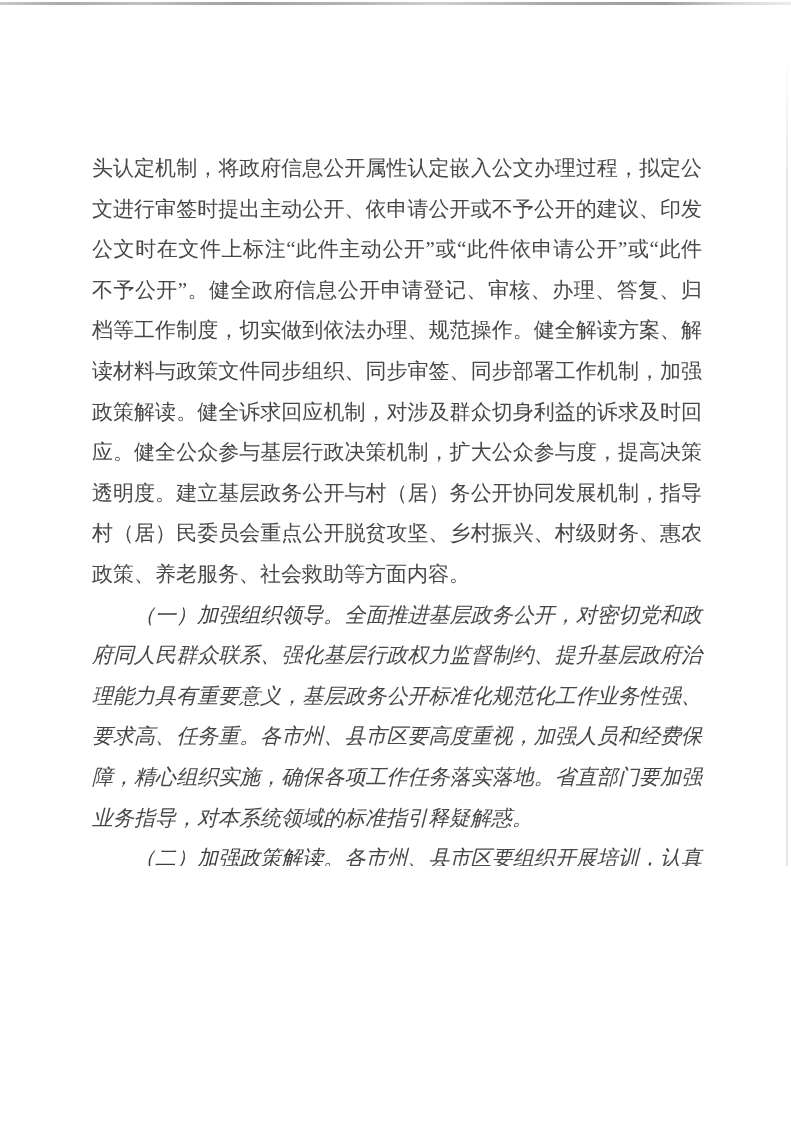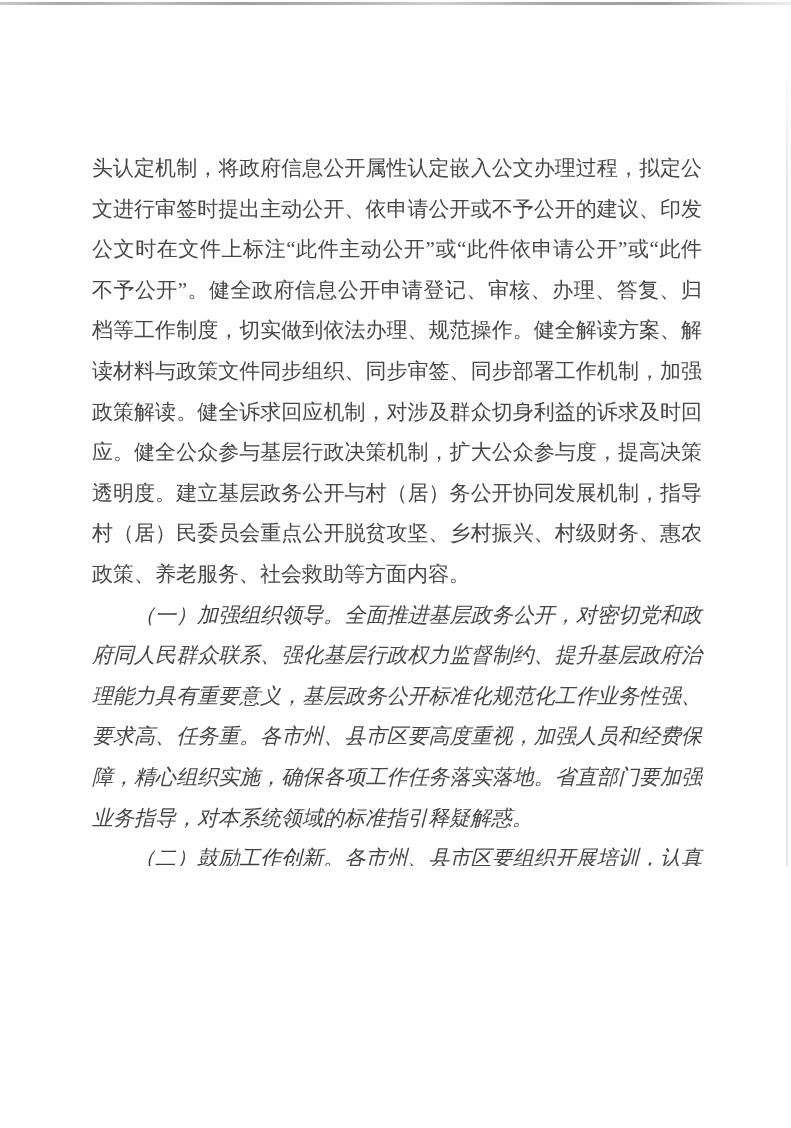--- a/index.html
+++ b/index.html
@@ -106,21 +106,21 @@
 <div class="page">
 
   <div class="scan-top-line"></div>
 
   <div class="content">
     <p class="continued">头认定机制，将政府信息公开属性认定嵌入公文办理过程，拟定公文进行审签时提出主动公开、依申请公开或不予公开的建议、印发公文时在文件上标注“此件主动公开”或“此件依申请公开”或“此件不予公开”。健全政府信息公开申请登记、审核、办理、答复、归档等工作制度，切实做到依法办理、规范操作。健全解读方案、解读材料与政策文件同步组织、同步审签、同步部署工作机制，加强政策解读。健全诉求回应机制，对涉及群众切身利益的诉求及时回应。健全公众参与基层行政决策机制，扩大公众参与度，提高决策透明度。建立基层政务公开与村（居）务公开协同发展机制，指导村（居）民委员会重点公开脱贫攻坚、乡村振兴、村级财务、惠农政策、养老服务、社会救助等方面内容。</p>
 
 
     <p class="item"><span class="lead">（一）加强组织领导。</span><span>全面推进基层政务公开，对密切党和政府同人民群众联系、强化基层行政权力监督制约、提升基层政府治理能力具有重要意义，基层政务公开标准化规范化工作业务性强、要求高、任务重。各市州、县市区要高度重视，加强人员和经费保障，精心组织实施，确保各项工作任务落实落地。省直部门要加强业务指导，对本系统领域的标准指引释疑解惑。</span></p>
 
-    <p class="item fills-last-line"><span class="lead">（二）鼓励工作创新。</span><span>各市州、县市区要组织开展培训，认真学习理解国务院部门制定的各领域标准指引，积极应用已有成果，同时在事项梳理、平台建设、公众参与、公开和服务联动联</span></p>
+    <p class="item fills-last-line"><span class="lead">（二）加强政策解读。</span><span>各市州、县市区要组织开展培训，认真学习理解国务院部门制定的各领域标准指引，积极应用已有成果，同时在事项梳理、平台建设、公众参与、公开和服务联动联</span></p>
   </div>
 
   <div class="page-number">— 5 —</div>
 
   <div class="scan-bottom-streak"></div>
   <div class="scan-right-line"></div>
 
 </div>
 
 </body></html>

